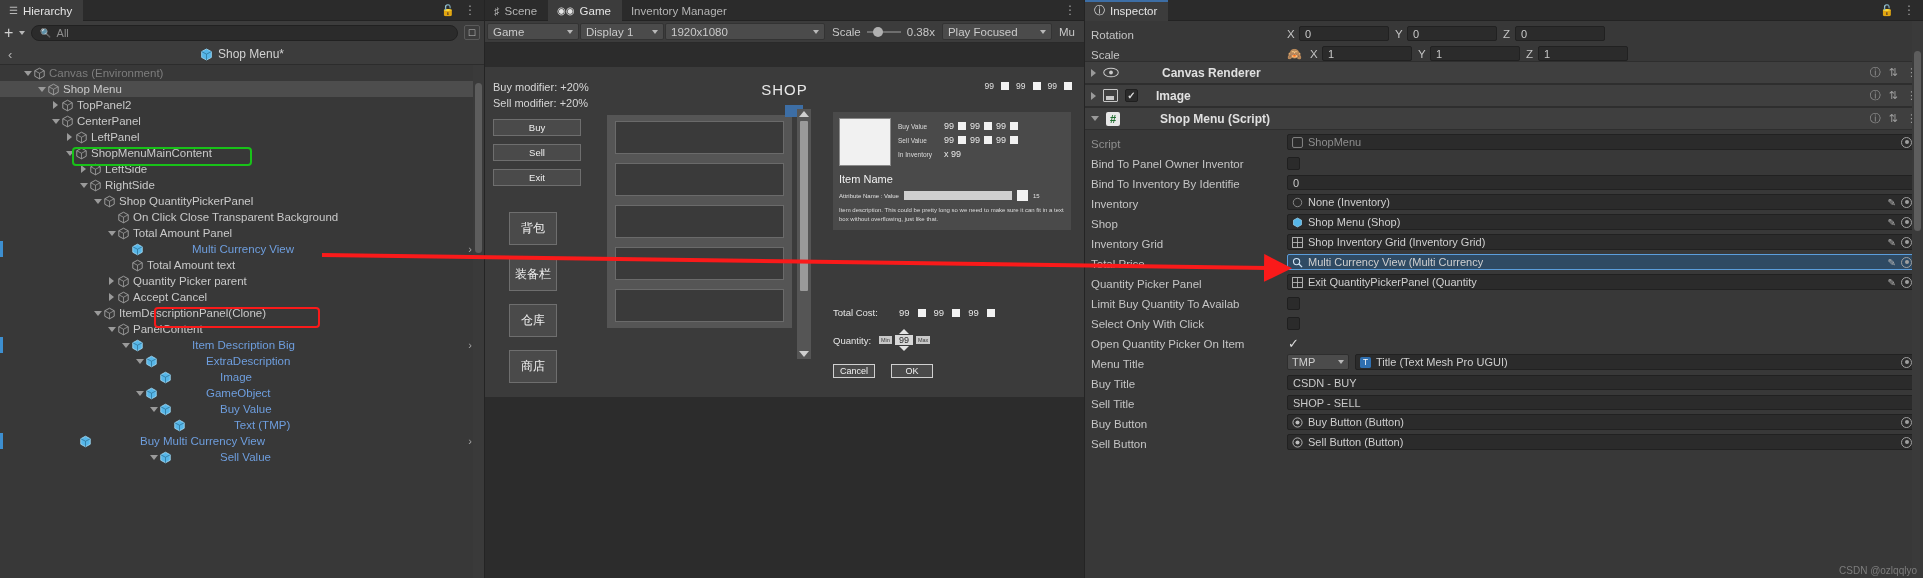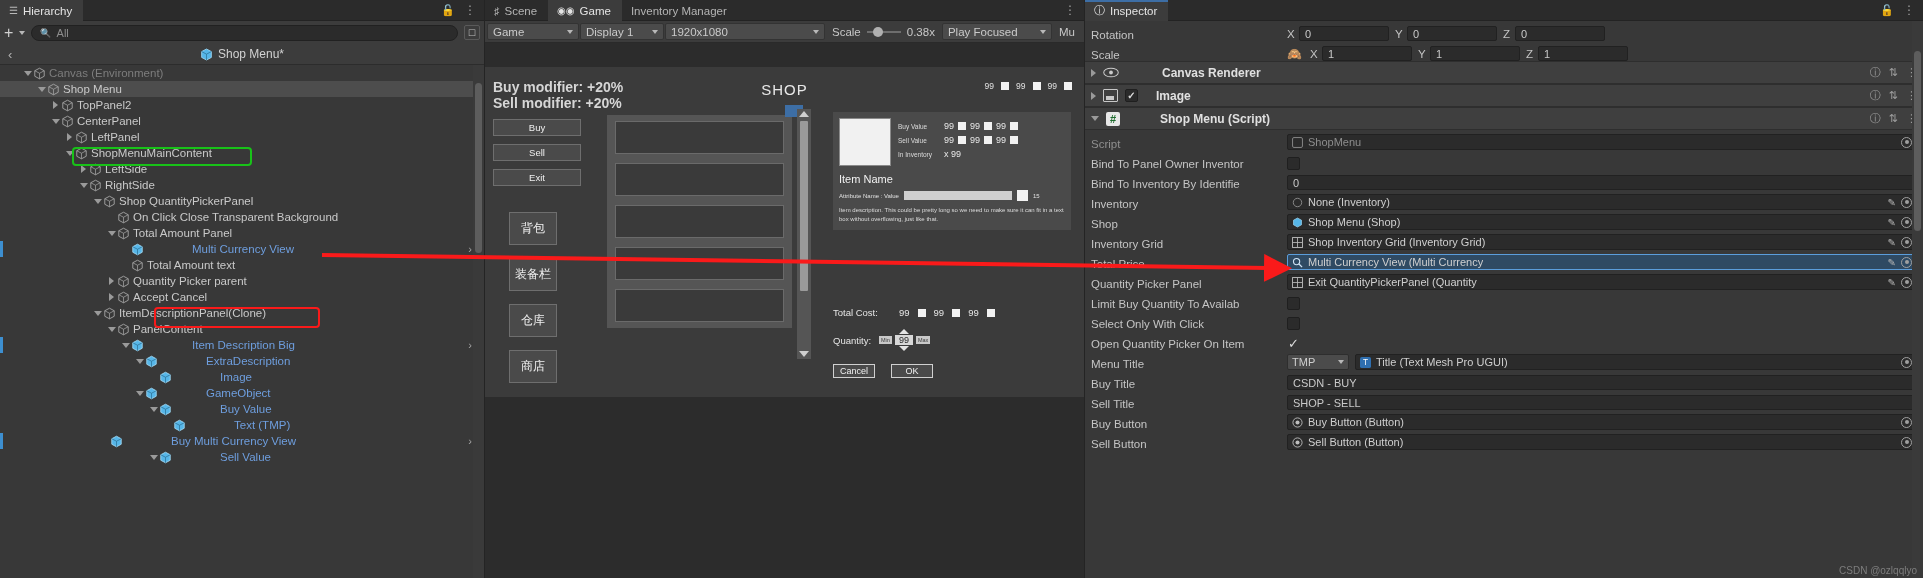--- a/index.html
+++ b/index.html
@@ -81,21 +81,21 @@
   .g-dd .caret { margin-left: auto; }
   .slider-track { width: 34px; height: 2px; background: #6e6e6e; position: relative; }
   .slider-knob { position: absolute; left: 6px; top: -4px; width: 10px; height: 10px; border-radius: 50%; background: #b0b0b0; }
 
   .gameview { flex: 1; background: #2c2c2c; position: relative; overflow: hidden; }
   .gv-canvas { position: absolute; left: 0; top: 24px; right: 0; height: 330px; background: #3b3b3b; }
   .gv-black-top { position: absolute; left:0; top:0; right:0; height: 24px; background: #2c2c2c; }
   .gv-black-bottom { position: absolute; left:0; bottom:0; right:0; height: 43px; background: #2c2c2c; }
 
   .shop-title { position: absolute; left: 0; right: 0; top: 14px; text-align: center; color: #e8e8e8; font-size: 15px; letter-spacing: 1px; }
-  .mods { position: absolute; left: 8px; top: 12px; font-size: 14px; color: #d6d6d6; line-height: 16px; font-weight: bold; }
+  .mods { position: absolute; left: 8px; top: 12px; font-size: 11px; color: #d6d6d6; line-height: 16px; }
   .topcur { position: absolute; right: 12px; top: 14px; display: flex; gap: 7px; align-items: center; font-size: 8.5px; color: #e0e0e0; }
   .cbox { width: 8px; height: 8px; background: #f2f2f2; display: inline-block; }
 
   .sidebtns { position: absolute; left: 8px; top: 52px; display: flex; flex-direction: column; gap: 8px; }
   .gbtn { width: 88px; height: 17px; background: #4a4a4a; border: 1px solid #6e6e6e; display: flex; align-items: center; justify-content: center; color: #efefef; font-size: 9.5px; }
   .cnbtns { position: absolute; left: 24px; top: 145px; display: flex; flex-direction: column; gap: 13px; }
   .cnbtn { width: 48px; height: 33px; background: #4a4a4a; border: 1px solid #6e6e6e; display: flex; align-items: center; justify-content: center; color: #f0f0f0; font-size: 12px; }
 
   .gridpanel { position: absolute; left: 122px; top: 48px; width: 185px; background: #555; padding: 6px 8px; display:flex; flex-direction:column; gap: 9px; }
   .gcell { height: 33px; background: #3a3a3a; border: 1px solid #6a6a6a; }
@@ -474,21 +474,21 @@
         <div class="trow prefab" style="padding-left: 162px;">
           <span class="arrow"></span>
           <span class="cube">
             <svg viewBox="0 0 16 16" width="13" height="13">
               <path d="M8 1.5 13.8 4.6v6.8L8 14.5 2.2 11.4V4.6z" fill="#56b6e8" stroke="#9fd8f3" stroke-width="1.1"></path>
               <path d="M2.2 4.6 8 7.7l5.8-3.1M8 7.7v6.8" stroke="#2a6f93" stroke-width="0.9" fill="none"></path>
             </svg>
           </span>
           <span class="lbl">Text (TMP)</span>
         </div>
-        <div class="trow prefab" style="padding-left: 99px;">
+        <div class="trow prefab" style="padding-left: 68px;">
           <span class="tmarker"></span>
           <span class="arrow"></span>
           <span class="cube">
             <svg viewBox="0 0 16 16" width="13" height="13">
               <path d="M8 1.5 13.8 4.6v6.8L8 14.5 2.2 11.4V4.6z" fill="#56b6e8" stroke="#9fd8f3" stroke-width="1.1"></path>
               <path d="M2.2 4.6 8 7.7l5.8-3.1M8 7.7v6.8" stroke="#2a6f93" stroke-width="0.9" fill="none"></path>
             </svg>
           </span>
           <span class="lbl">Buy Multi Currency View</span>
           <span class="chev-r">›</span>

